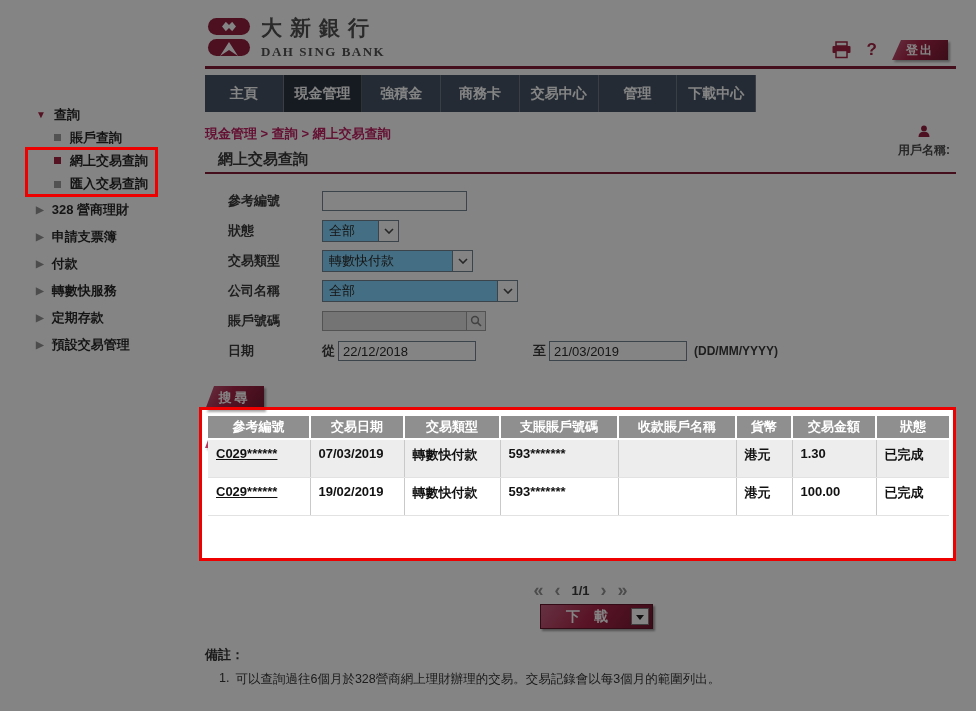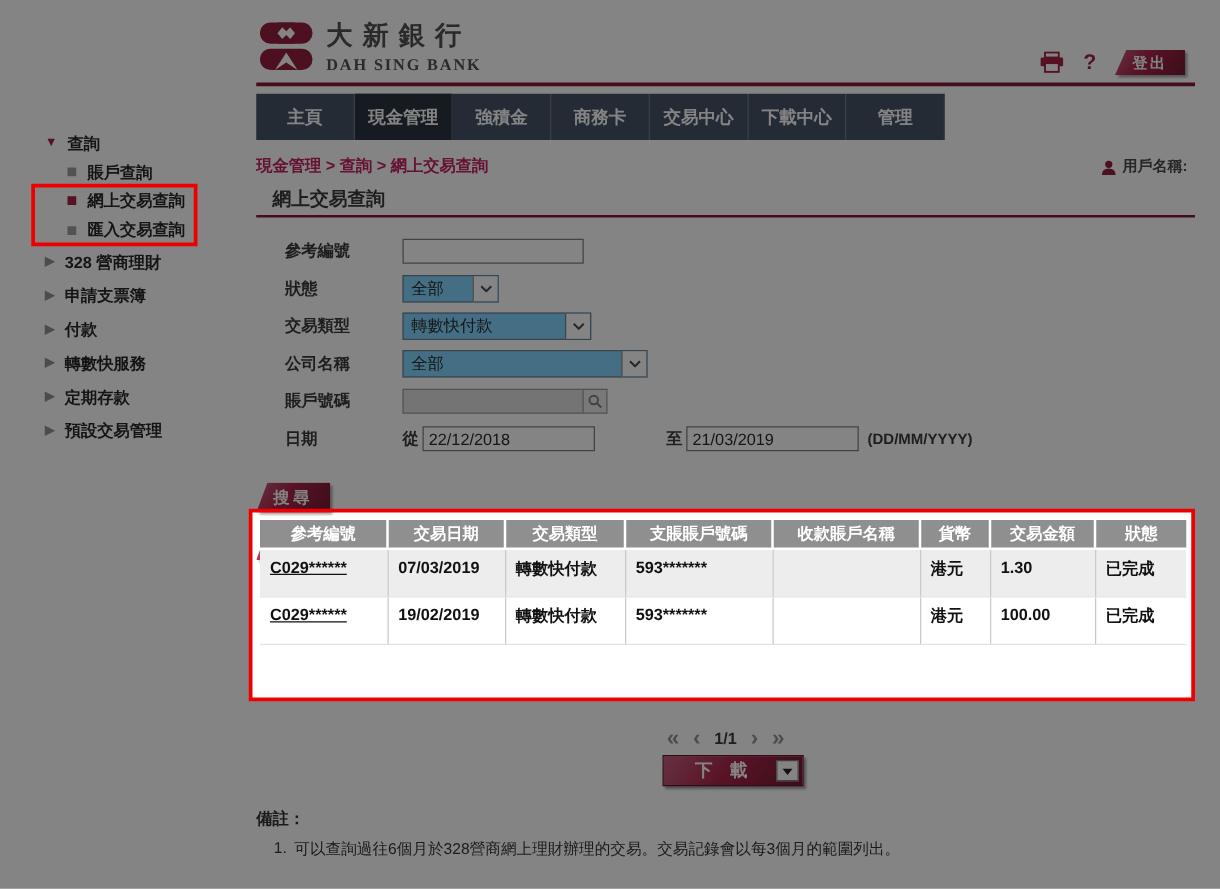--- a/index.html
+++ b/index.html
@@ -43,21 +43,21 @@
   .logout-btn { width: 56px; height: 20px; font-size: 12px; letter-spacing: 2px; }
 
   .rule-maroon { position: absolute; left: 0; top: 66px; width: 100%; height: 3px; background: #7E1230; }
 
   .nav { position: absolute; left: 0; top: 75px; width: 551px; height: 37px; display: flex; background: #3E4D5E; }
   .nav-tab { flex: 1; display: flex; align-items: center; justify-content: center; color: #ffffff; font-size: 14px; font-weight: bold; border-right: 1px solid rgba(255,255,255,0.22); cursor: pointer; }
   .nav-tab.active { background: #222C38; }
 
   .breadcrumb-row { position: absolute; left: 0; top: 124px; width: 100%; height: 16px; }
   .breadcrumb { font-size: 13px; font-weight: bold; color: #be185d; }
-  .user-box { position: absolute; right: 6px; top: 1px; display: flex; align-items: center; gap: 5px; font-size: 12px; font-weight: bold; color: #444; }
+  .user-box { position: absolute; right: 6px; top: 1px; display: flex; align-items: center; gap: 5px; font-size: 12px; font-weight: bold; color: #444; flex-direction: column; }
 
   .page-title { position: absolute; left: 13px; top: 150px; font-size: 15px; font-weight: bold; color: #333; }
   .title-rule { position: absolute; left: 0; top: 172px; width: 100%; height: 2px; background: #7E1230; }
 
   
   .form { position: absolute; left: 0; top: 186px; width: 100%; }
   .frow { display: flex; align-items: center; height: 30px; }
   .flabel { width: 117px; padding-left: 23px; font-size: 13px; font-weight: bold; color: #333; flex: 0 0 auto; }
   .text-input { height: 20px; border: 1px solid #6F7F8C; background: #fff; font-size: 13px; padding: 0 4px; font-family: "Liberation Sans", sans-serif; color: #222; }
   .ref-input { width: 145px; }
@@ -82,21 +82,21 @@
   tbody td { height: 38px; vertical-align: top; padding: 6px 8px 0 8px; font-size: 13px; font-weight: bold; color: #111; border-right: 1px solid #C9C9C9; border-bottom: 1px solid #E2E2E2; background: #fff; }
   tbody td:last-child { border-right: none; }
   tbody tr.alt td { background: #EDEDED; }
   .ref-link { color: #111; text-decoration: underline; cursor: pointer; }
 
   
   .pagination { position: absolute; left: 0; top: 580px; width: 100%; height: 20px; display: flex; justify-content: center; align-items: center; gap: 11px; }
   .pg-arrow { color: #8F8F8F; font-size: 18px; font-weight: bold; cursor: pointer; line-height: 1; }
   .pg-page { font-size: 13px; font-weight: bold; color: #333; }
 
-  .download-row { position: absolute; left: 6px; top: 604px; width: 100%; display: flex; justify-content: center; }
+  .download-row { position: absolute; left: 16px; top: 604px; width: 100%; display: flex; justify-content: center; }
   .dl-btn { position: relative; width: 113px; height: 25px; background: linear-gradient(125deg, #c2597a 0%, #A81E42 45%, #6E0F2A 100%); border: 1px solid #5a0c22; box-shadow: 2px 2px 2px rgba(0,0,0,0.4); color: #fff; font-size: 14px; font-weight: bold; letter-spacing: 5px; display: flex; align-items: center; justify-content: center; cursor: pointer; padding-right: 14px; }
   .dl-dd { position: absolute; right: 3px; top: 3px; width: 18px; height: 17px; background: #fff; border: 1px solid #777; display: flex; align-items: center; justify-content: center; cursor: pointer; }
   .caret-down { width: 0; height: 0; border: 4px solid transparent; border-top: 5px solid #1a1a1a; margin-top: 5px; }
 
   
   .notes { position: absolute; left: 0; top: 646px; width: 100%; }
   .notes-heading { font-size: 13px; font-weight: bold; color: #2a2a2a; }
   .note-item { display: flex; margin-top: 7px; padding-left: 14px; font-size: 12.5px; color: #2e2e2e; }
   .note-num { margin-right: 6px; }
 
@@ -188,22 +188,22 @@
     </div>
   </div>
   <div class="rule-maroon"></div>
 
   <div class="nav">
     <div class="nav-tab">主頁</div>
     <div class="nav-tab active">現金管理</div>
     <div class="nav-tab">強積金</div>
     <div class="nav-tab">商務卡</div>
     <div class="nav-tab">交易中心</div>
+    <div class="nav-tab">管理</div>
     <div class="nav-tab">下載中心</div>
-    <div class="nav-tab">管理</div>
   </div>
 
   <div class="breadcrumb-row">
     <span class="breadcrumb">現金管理 &gt; 查詢 &gt; 網上交易查詢</span>
     <span class="user-box">
       <svg width="12" height="12" viewBox="0 0 12 12">
         <circle cx="6" cy="3.4" r="2.9" fill="#8E1638"></circle>
         <path d="M0.5 12 Q0.5 6.8 6 6.8 Q11.5 6.8 11.5 12 Z" fill="#8E1638"></path>
       </svg>
       <span>用戶名稱:</span>

